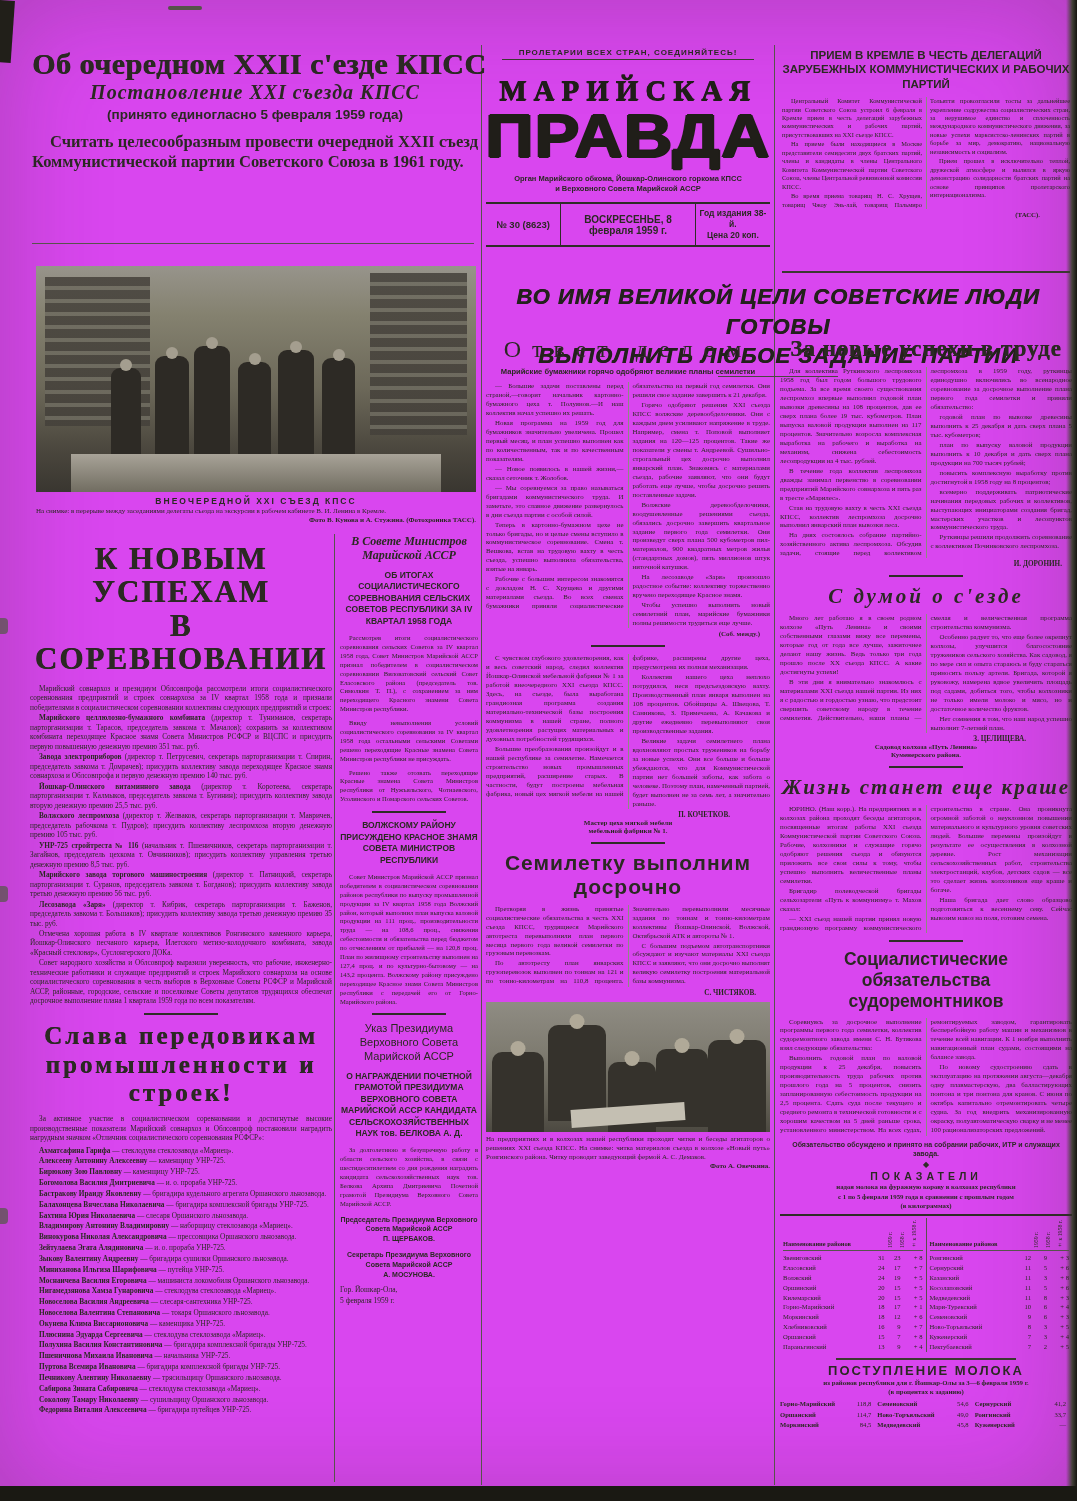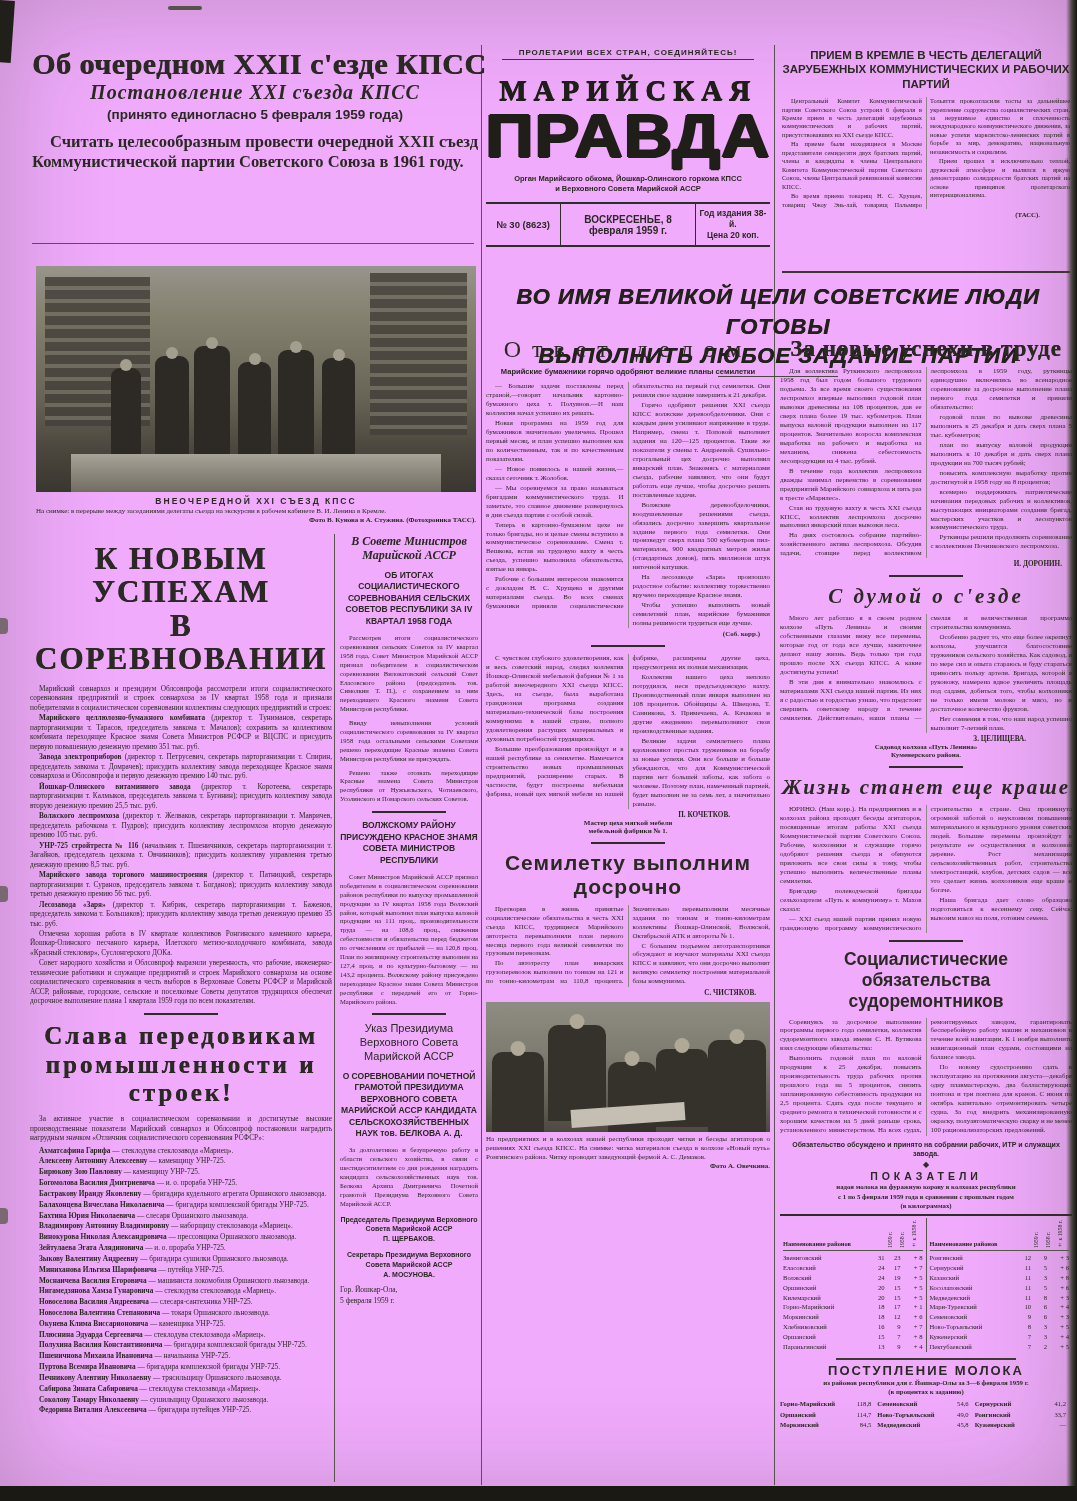--- a/index.html
+++ b/index.html
@@ -1,16 +1,16 @@
 <!DOCTYPE html>
 <html lang="ru"><head>
 <meta charset="utf-8">
 <style>
   html,body{margin:0;padding:0;background:#8e8b84;}
-  .page{position:relative;width:1077px;height:1501px;margin:0 auto;background:#f0abfc;
+  .page{position:relative;width:1077px;height:1501px;margin:0 auto;background:#d946ef;
         font-family:"Liberation Serif",serif;color:#2b2923;overflow:hidden;
         box-shadow:inset 0 0 110px rgba(55,50,40,.28);}
   .abs{position:absolute;}
   
   .edge-right{right:0;top:0;width:11px;height:100%;background:linear-gradient(90deg,rgba(40,38,32,0),#45423a 55%,#15140f);}
   .edge-bottom{left:0;bottom:0;width:100%;height:15px;background:#1a1913;}
   .corner-tl{left:0;top:0;width:15px;height:62px;background:#211f19;transform:rotate(4deg);transform-origin:top left;}
   .dash-top{left:168px;top:6px;width:34px;height:4px;background:#55534a;border-radius:2px;}
   .smudge{width:8px;height:16px;background:#5a574e;opacity:.75;border-radius:0 4px 4px 0;}
   
@@ -261,21 +261,21 @@
         <p class="bp" style="margin-bottom:5px;">Решено также отозвать переходящие Красные знамена Совета Министров республики от Нужъяльского, Чотнаевского, Усолинского и Помарского сельских Советов.</p>
       </div>
     <div class="hdiv"></div>
     <h3 class="mid-h">ВОЛЖСКОМУ РАЙОНУ ПРИСУЖДЕНО КРАСНОЕ ЗНАМЯ СОВЕТА МИНИСТРОВ РЕСПУБЛИКИ</h3>
     <div>
 
     <p class="bp">Совет Министров Марийской АССР признал победителем в социалистическом соревновании районов республики по выпуску промышленной продукции за IV квартал 1958 года Волжский район, который выполнил план выпуска валовой продукции на 111 проц., производительности труда — на 108,6 проц., снижения себестоимости и обязательства перед бюджетом по отчислениям от прибылей — на 120,8 проц. План по жилищному строительству выполнен на 127,4 проц. и по культурно-бытовому — на 143,2 процента. Волжскому району присуждено переходящее Красное знамя Совета Министров республики с передачей его от Горно-Марийского района.</p>
       </div>
     <div class="hdiv"></div>
     <div class="mid-kick3">Указ Президиума Верховного Совета Марийской АССР</div>
-    <h3 class="mid-h">О СОРЕВНОВАНИИ ПОЧЕТНОЙ ГРАМОТОЙ ПРЕЗИДИУМА ВЕРХОВНОГО СОВЕТА МАРИЙСКОЙ АССР КАНДИДАТА СЕЛЬСКОХОЗЯЙСТВЕННЫХ НАУК тов. БЕЛКОВА А. Д.</h3>
+    <h3 class="mid-h">О НАГРАЖДЕНИИ ПОЧЕТНОЙ ГРАМОТОЙ ПРЕЗИДИУМА ВЕРХОВНОГО СОВЕТА МАРИЙСКОЙ АССР КАНДИДАТА СЕЛЬСКОХОЗЯЙСТВЕННЫХ НАУК тов. БЕЛКОВА А. Д.</h3>
     <div>
 
     <p class="bp">За долголетнюю и безупречную работу в области сельского хозяйства, в связи с шестидесятилетием со дня рождения наградить кандидата сельскохозяйственных наук тов. Белкова Архипа Дмитриевича Почетной грамотой Президиума Верховного Совета Марийской АССР.</p>
       </div>
     <div class="mid-sig">
       <span>Председатель Президиума Верховного Совета Марийской АССР</span><br>
       <span>П. ЩЕРБАКОВ.</span>
     </div>
     <div class="mid-sig">
       <span>Секретарь Президиума Верховного Совета Марийской АССР</span><br>
@@ -296,21 +296,21 @@
         <p class="bp">Новая программа на 1959 год для бумажников значительно увеличена. Прошел первый месяц, и план успешно выполнен как по количественным, так и по качественным показателям.</p>
         <p class="bp">— Новое появилось в нашей жизни,—сказал сеточник т. Жолобов.</p>
         <p class="bp">— Мы соревнуемся за право называться бригадами коммунистического труда. И заметьте, это славное движение развернулось в дни съезда партии с особой силой.</p>
         <p class="bp">Теперь в картонно-бумажном цехе не только бригады, но и целые смены вступило в коммунистическое соревнование. Смена т. Вешкова, встав на трудовую вахту в честь съезда, успешно выполнила обязательства, взятые на январь.</p>
         <p class="bp">Рабочие с большим интересом знакомятся с докладом Н. С. Хрущева и другими материалами съезда. Во всех сменах бумажники приняли социалистические обязательства на первый год семилетки. Они решили свое задание завершить к 21 декабря.</p>
         <p class="bp">Горячо одобряют решения XXI съезда КПСС волжские деревообделочники. Они с каждым днем усиливают напряжение в труде. Например, смена т. Поповой выполняет задания на 120—125 процентов. Такие же показатели у смены т. Андреевой. Сушильно-строгальный цех досрочно выполнил январский план. Знакомясь с материалами съезда, рабочие заявляют, что они будут работать еще лучше, чтобы досрочно решить поставленные задачи.</p>
         <p class="bp">Волжские деревообделочники, воодушевленные решениями съезда, обязались досрочно завершить квартальное задание первого года семилетки. Они произведут сверх плана 500 кубометров пил-материалов, 900 квадратных метров жилья (стандартных домов), пять миллионов штук ниточной катушки.</p>
         <p class="bp">На лесозаводе «Заря» произошло радостное событие: коллективу торжественно вручено переходящее Красное знамя.</p>
         <p class="bp">Чтобы успешно выполнить новый семилетний план, марийские бумажники полны решимости трудиться еще лучше.</p>
       </div>
-    <span class="sig" style="font-size:7px;margin-right:10px;">(Соб. корр.)</span>
+    <span class="sig" style="font-size:7px;margin-right:10px;">(Соб. между.)</span>
     <div class="hdiv"></div>
     <div class="twocol just" style="max-height:215px;overflow:hidden;">
 
     <p class="bp">С чувством глубокого удовлетворения, как и весь советский народ, следил коллектив Йошкар-Олинской мебельной фабрики № 1 за работой внеочередного XXI съезда КПСС. Здесь, на съезде, была выработана грандиозная программа создания материально-технической базы построения коммунизма в нашей стране, полного удовлетворения растущих материальных и духовных потребностей трудящихся.</p>
         <p class="bp">Большие преобразования произойдут и в нашей республике за семилетие. Намечается строительство новых промышленных предприятий, расширение старых. В частности, будут построены мебельная фабрика, новый цех мягкой мебели на нашей фабрике, расширены другие цеха, предусмотрена их полная механизация.</p>
         <p class="bp">Коллектив нашего цеха неплохо потрудился, неся предсъездовскую вахту. Производственный план января выполнен на 108 процентов. Обойщицы А. Швецова, Т. Санникова, З. Примечаева, А. Качакова и другие ежедневно перевыполняют свои производственные задания.</p>
         <p class="bp">Великие задачи семилетнего плана вдохновляют простых тружеников на борьбу за новые успехи. Они все больше и больше убеждаются, что для Коммунистической партии нет большей заботы, как забота о человеке. Поэтому план, намеченный партией, будет выполнен не за семь лет, а значительно раньше.</p>
       </div>
     <span class="sig" style="font-size:7.2px;margin-right:40px;">П. КОЧЕТКОВ.</span>
     <div class="role" style="font-size:7px;">

